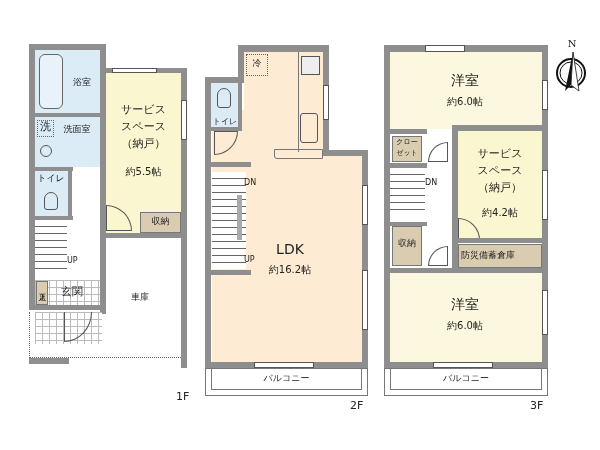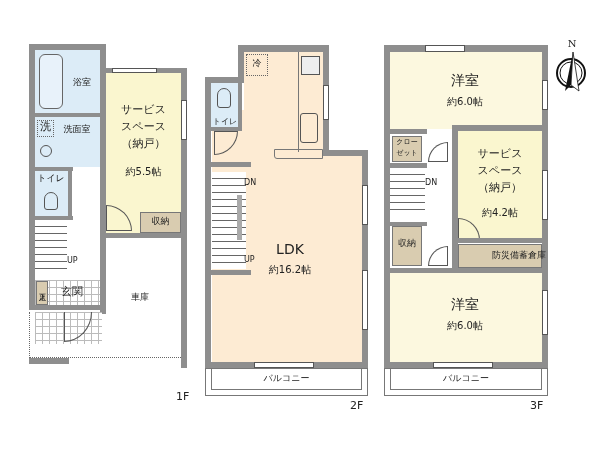--- a/index.html
+++ b/index.html
@@ -169,21 +169,21 @@
   <div class="lbl lbl-md" style="left:458px;top:182px;width:84px;">（納戸）</div>
   <div class="lbl area" style="left:458px;top:207px;width:84px;">約4.2帖</div>
   <div class="door-arc" style="left:458px;top:218px;width:22px;height:22px;border-radius:0 100% 0 0;"></div>
   <div class="wall" style="left:452px;top:238px;width:90px;height:5px;"></div>
 
   <div class="abs storage" style="left:392px;top:226px;width:30px;height:40px;"></div>
   <div class="lbl lbl-sm" style="left:392px;top:238px;width:30px;">収納</div>
   <div class="door-arc" style="left:428px;top:246px;width:20px;height:20px;border-radius:100% 0 0 0;"></div>
 
   <div class="abs storage" style="left:458px;top:244px;width:84px;height:24px;"></div>
-  <div class="lbl lbl-sm" style="left:469px;top:250px;width:100px;">防災備蓄倉庫</div>
+  <div class="lbl lbl-sm" style="left:438px;top:250px;width:100px;">防災備蓄倉庫</div>
   <div class="wall" style="left:390px;top:268px;width:152px;height:5px;"></div>
 
   <div class="room" style="left:390px;top:273px;width:152px;height:89px;background:#fcf8df;"></div>
   <div class="win" style="left:542px;top:290px;width:6px;height:45px;"></div>
   <div class="lbl lbl-lg" style="left:430px;top:296px;width:70px;">洋室</div>
   <div class="lbl area" style="left:430px;top:320px;width:70px;">約6.0帖</div>
   <div class="win" style="left:433px;top:362px;width:60px;height:6px;"></div>
 
   <div class="balcony" style="left:384px;top:368px;width:164px;height:28px;"></div>
   <div class="balcony-inner" style="left:390px;top:368px;width:152px;height:22px;"></div>

